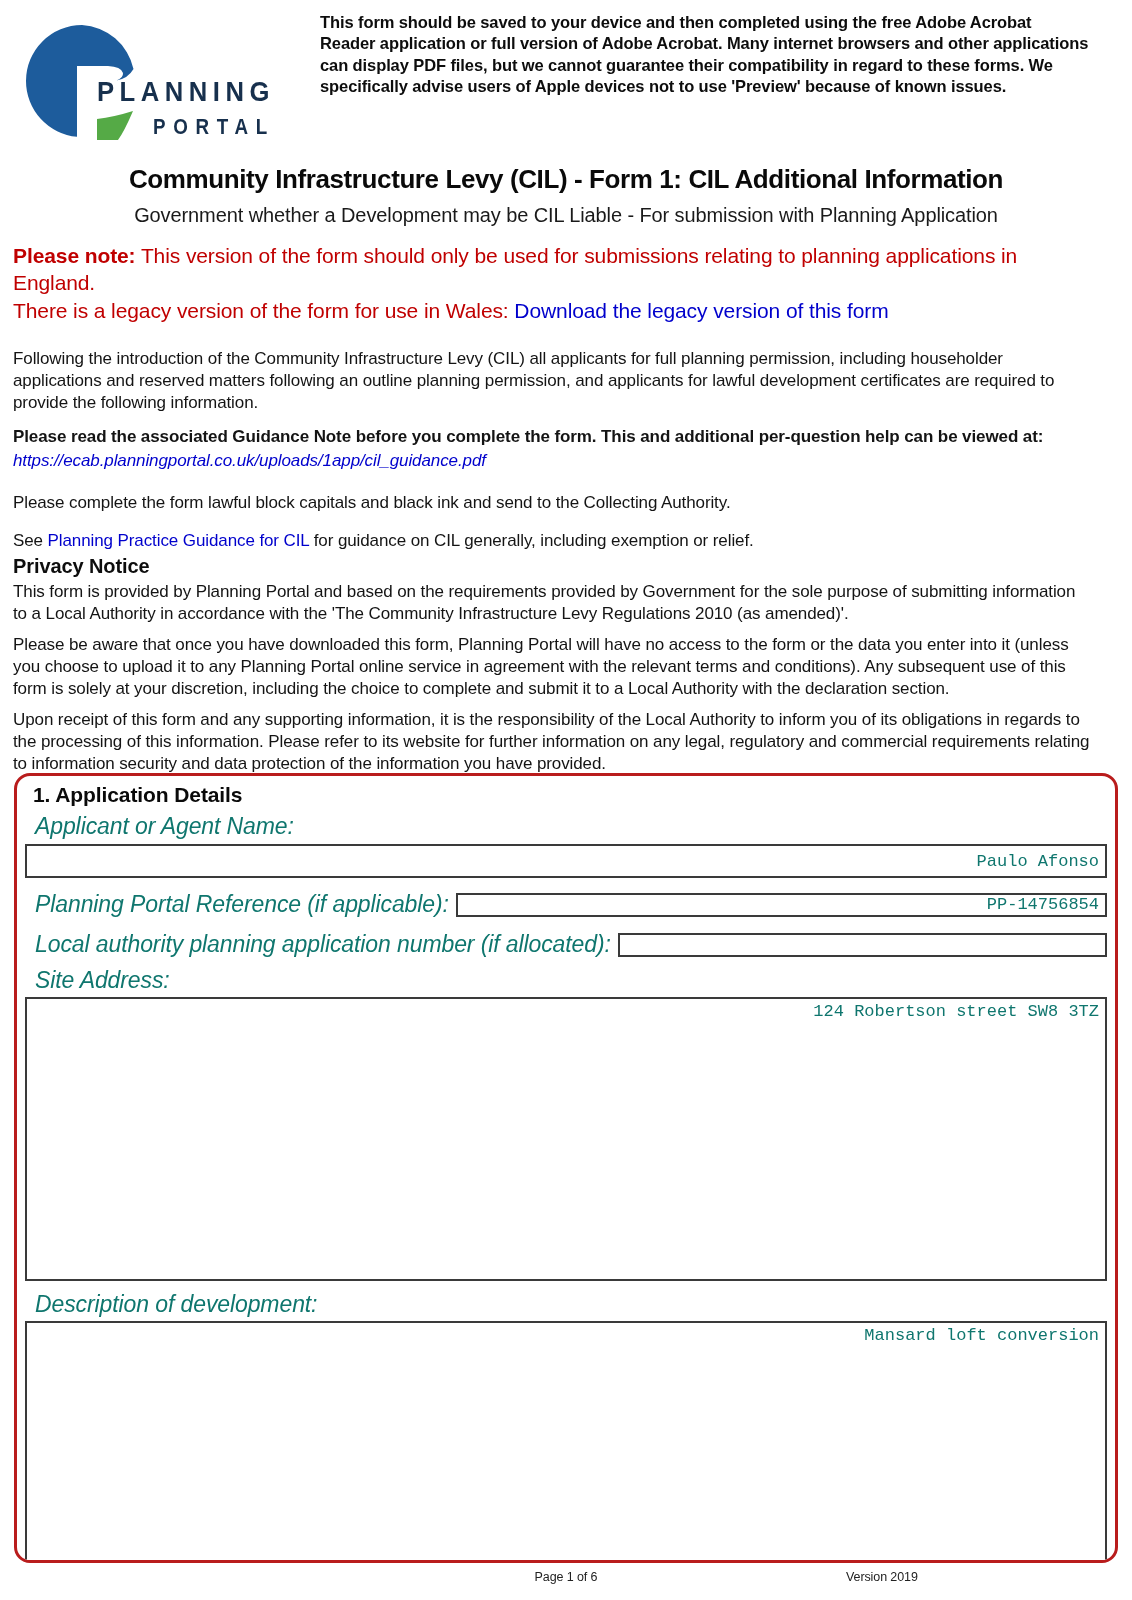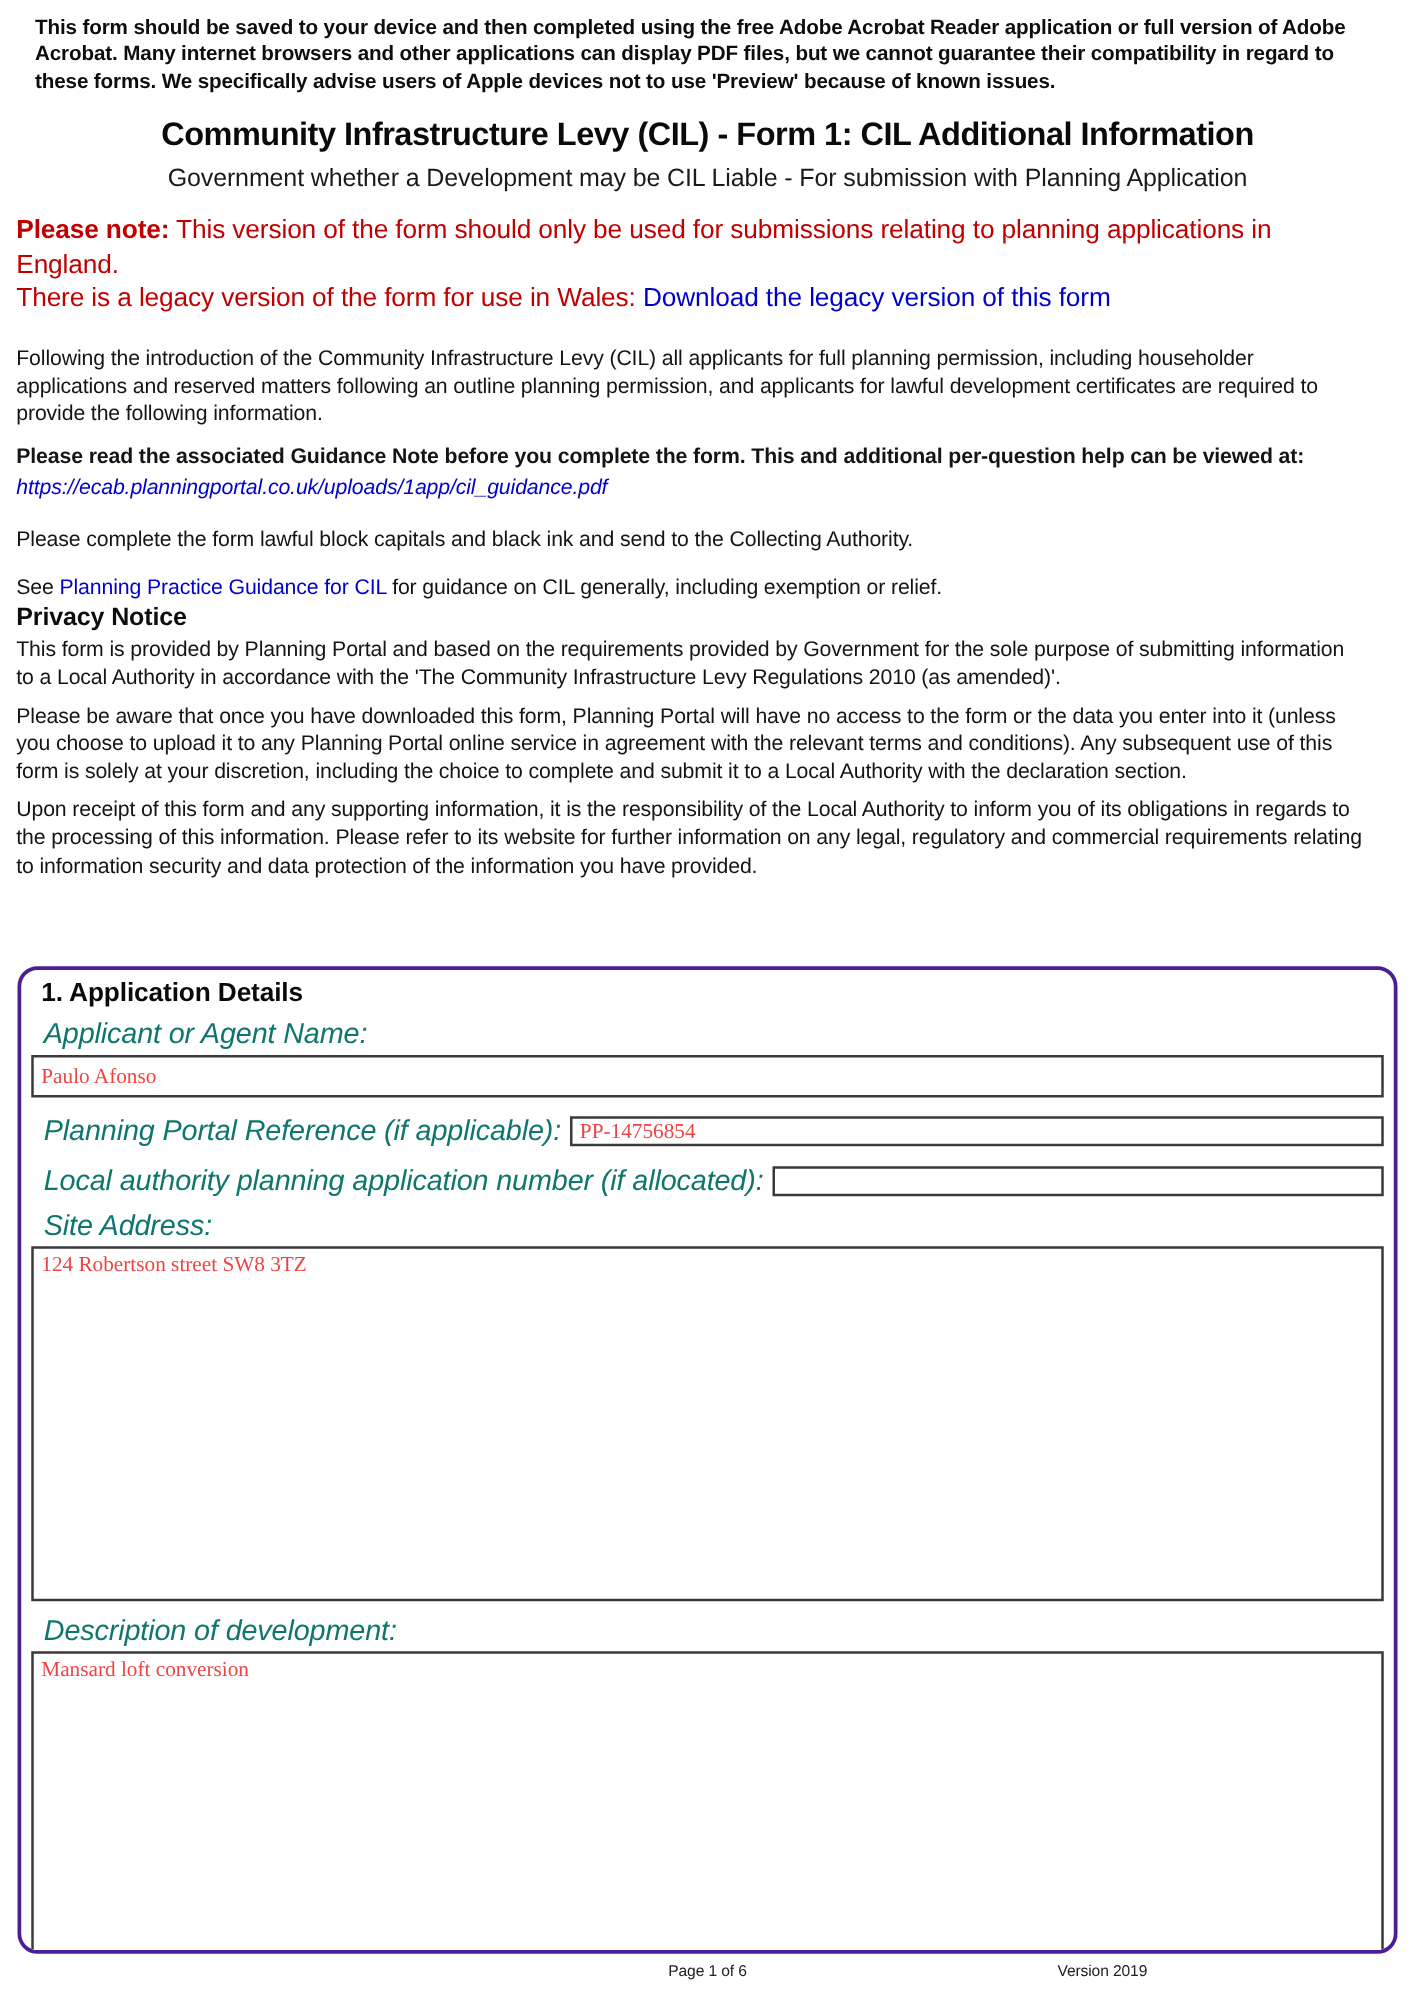--- a/index.html
+++ b/index.html
@@ -45,30 +45,30 @@
   .p-url{margin-top:2px !important;font-style:italic;}
   .p-capitals{margin-top:20px !important;}
   .p-see{margin-top:16px !important;}
   .privacy-heading{margin:14px 0 0;font-size:20px;font-weight:bold;color:#0d0d0d;}
   .p-priv1{margin-top:2px !important;}
   .p-priv2{margin-top:9px !important;}
   .p-priv3{margin-top:9px !important;}
   
   .app-box{
     position:absolute;left:14px;right:14px;top:773px;bottom:37px;
-    border:3px solid #4c1d95;border-radius:16px;
+    border:3px solid #b91c1c;border-radius:16px;
     padding:5px 8px;box-sizing:border-box;overflow:hidden;
   }
   .section-title{margin:2px 0 6px 8px;font-size:21px;font-weight:bold;color:#0a0a0a;}
   .field-label{display:block;margin:0 0 0 10px;font-size:23px;color:#0f766e;font-style:italic;}
   input.field, textarea.field{
     display:block;width:100%;box-sizing:border-box;
     border:2px solid #3a3a3a;background:#fff;
-    font-family:Liberation Serif, serif;font-size:17px;color:#ef4444;
-    padding:2px 6px;border-radius:0;outline:none;
+    font-family:Liberation Mono, monospace;font-size:17px;color:#0f766e;
+    padding:2px 6px;border-radius:0;outline:none;text-align:right;
   }
   input.field{height:34px;margin-top:4px;}
   .inline-row{display:flex;align-items:center;margin-top:13px;}
   .inline-row .field-label{flex:0 0 auto;white-space:nowrap;margin-right:7px;}
   .inline-row input.field{flex:1;height:24px;margin-top:0;}
   .label-site{margin-top:9px;}
   textarea.field{resize:none;line-height:1.25;margin-top:3px;}
   .ta-site{height:284px;}
   .ta-desc{height:349px;}
   .label-desc{margin-top:10px;}
@@ -76,20 +76,41 @@
   .footer{position:absolute;left:0;right:0;top:1570px;height:22px;font-size:12.5px;color:#222;}
   .footer .pagenum{position:absolute;left:0;right:0;text-align:center;}
   .footer .version{position:absolute;left:846px;}
 </style>
 </head>
 <body>
 
 <div class="page">
 
   <div class="header">
+    <div class="logo">
+      <svg width="292" height="140" viewBox="0 0 292 140" xmlns="http://www.w3.org/2000/svg">
+
+        <path fill="#1d5c9c" d="M 67 58
+                 L 98 58
+                 Q 111 58.5 113 65
+                 Q 113.5 70 106.5 72.5
+                 Q 118 70.5 123.5 61
+                 A 56 56 0 0 0 72 17
+                 A 56 56 0 0 0 16 73
+                 A 56 56 0 0 0 67 128.8
+                 Z"></path>
+
+        <path fill="#55aa46" d="M 87 132 L 87 111
+                 Q 104 109 123 103
+                 Q 114 124 108 132 Z"></path>
+
+        <text x="87" y="93" font-family="Liberation Sans, sans-serif" font-size="28" font-weight="600" fill="#17304d" letter-spacing="6" textLength="178" lengthAdjust="spacingAndGlyphs">PLANNING</text>
+        <text x="143" y="126" font-family="Liberation Sans, sans-serif" font-size="22" font-weight="600" fill="#17304d" letter-spacing="9" textLength="122" lengthAdjust="spacingAndGlyphs">PORTAL</text>
+      </svg>
+    </div>
     <p class="device-notice">This form should be saved to your device and then completed using the free Adobe Acrobat Reader application or full version of Adobe Acrobat. Many internet browsers and other applications can display PDF files, but we cannot guarantee their compatibility in regard to these forms. We specifically advise users of Apple devices not to use 'Preview' because of known issues.</p>
   </div>
 
   <div class="form-title">Community Infrastructure Levy (CIL) - Form 1: CIL Additional Information</div>
   <div class="form-subtitle">Government whether a Development may be CIL Liable - For submission with Planning Application</div>
 
   <p class="note">
     <span class="red-bold">Please note:</span>
     <span class="red">This version of the form should only be used for submissions relating to planning applications in England.</span><br>
     <span class="red">There is a legacy version of the form for use in Wales:</span>

